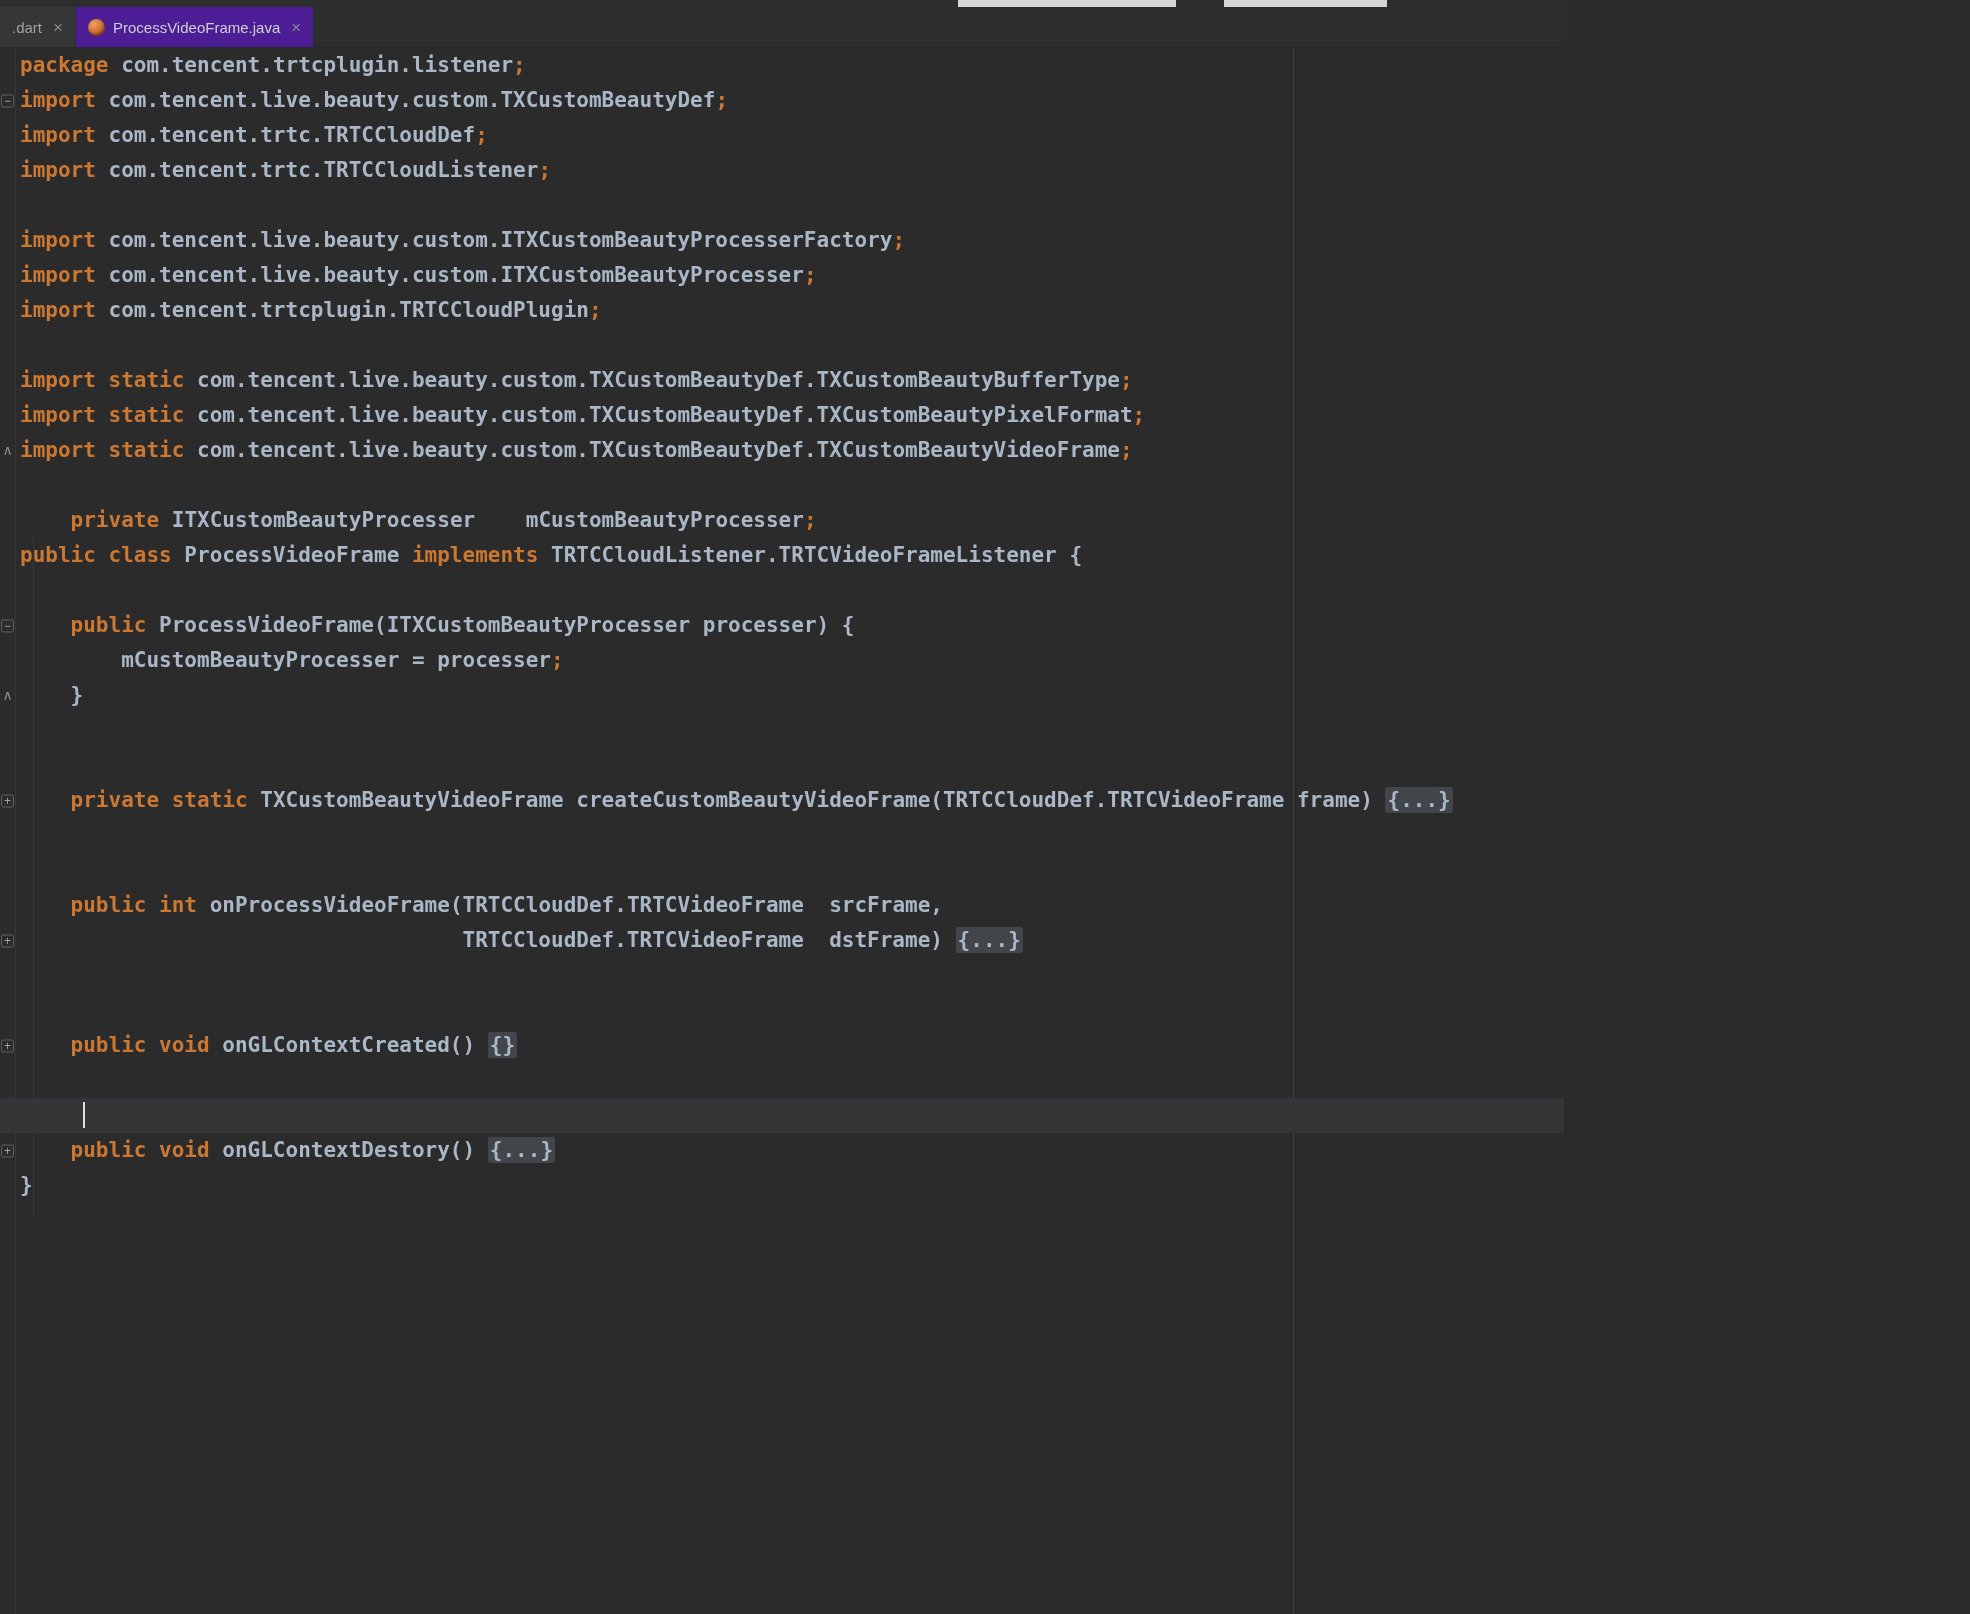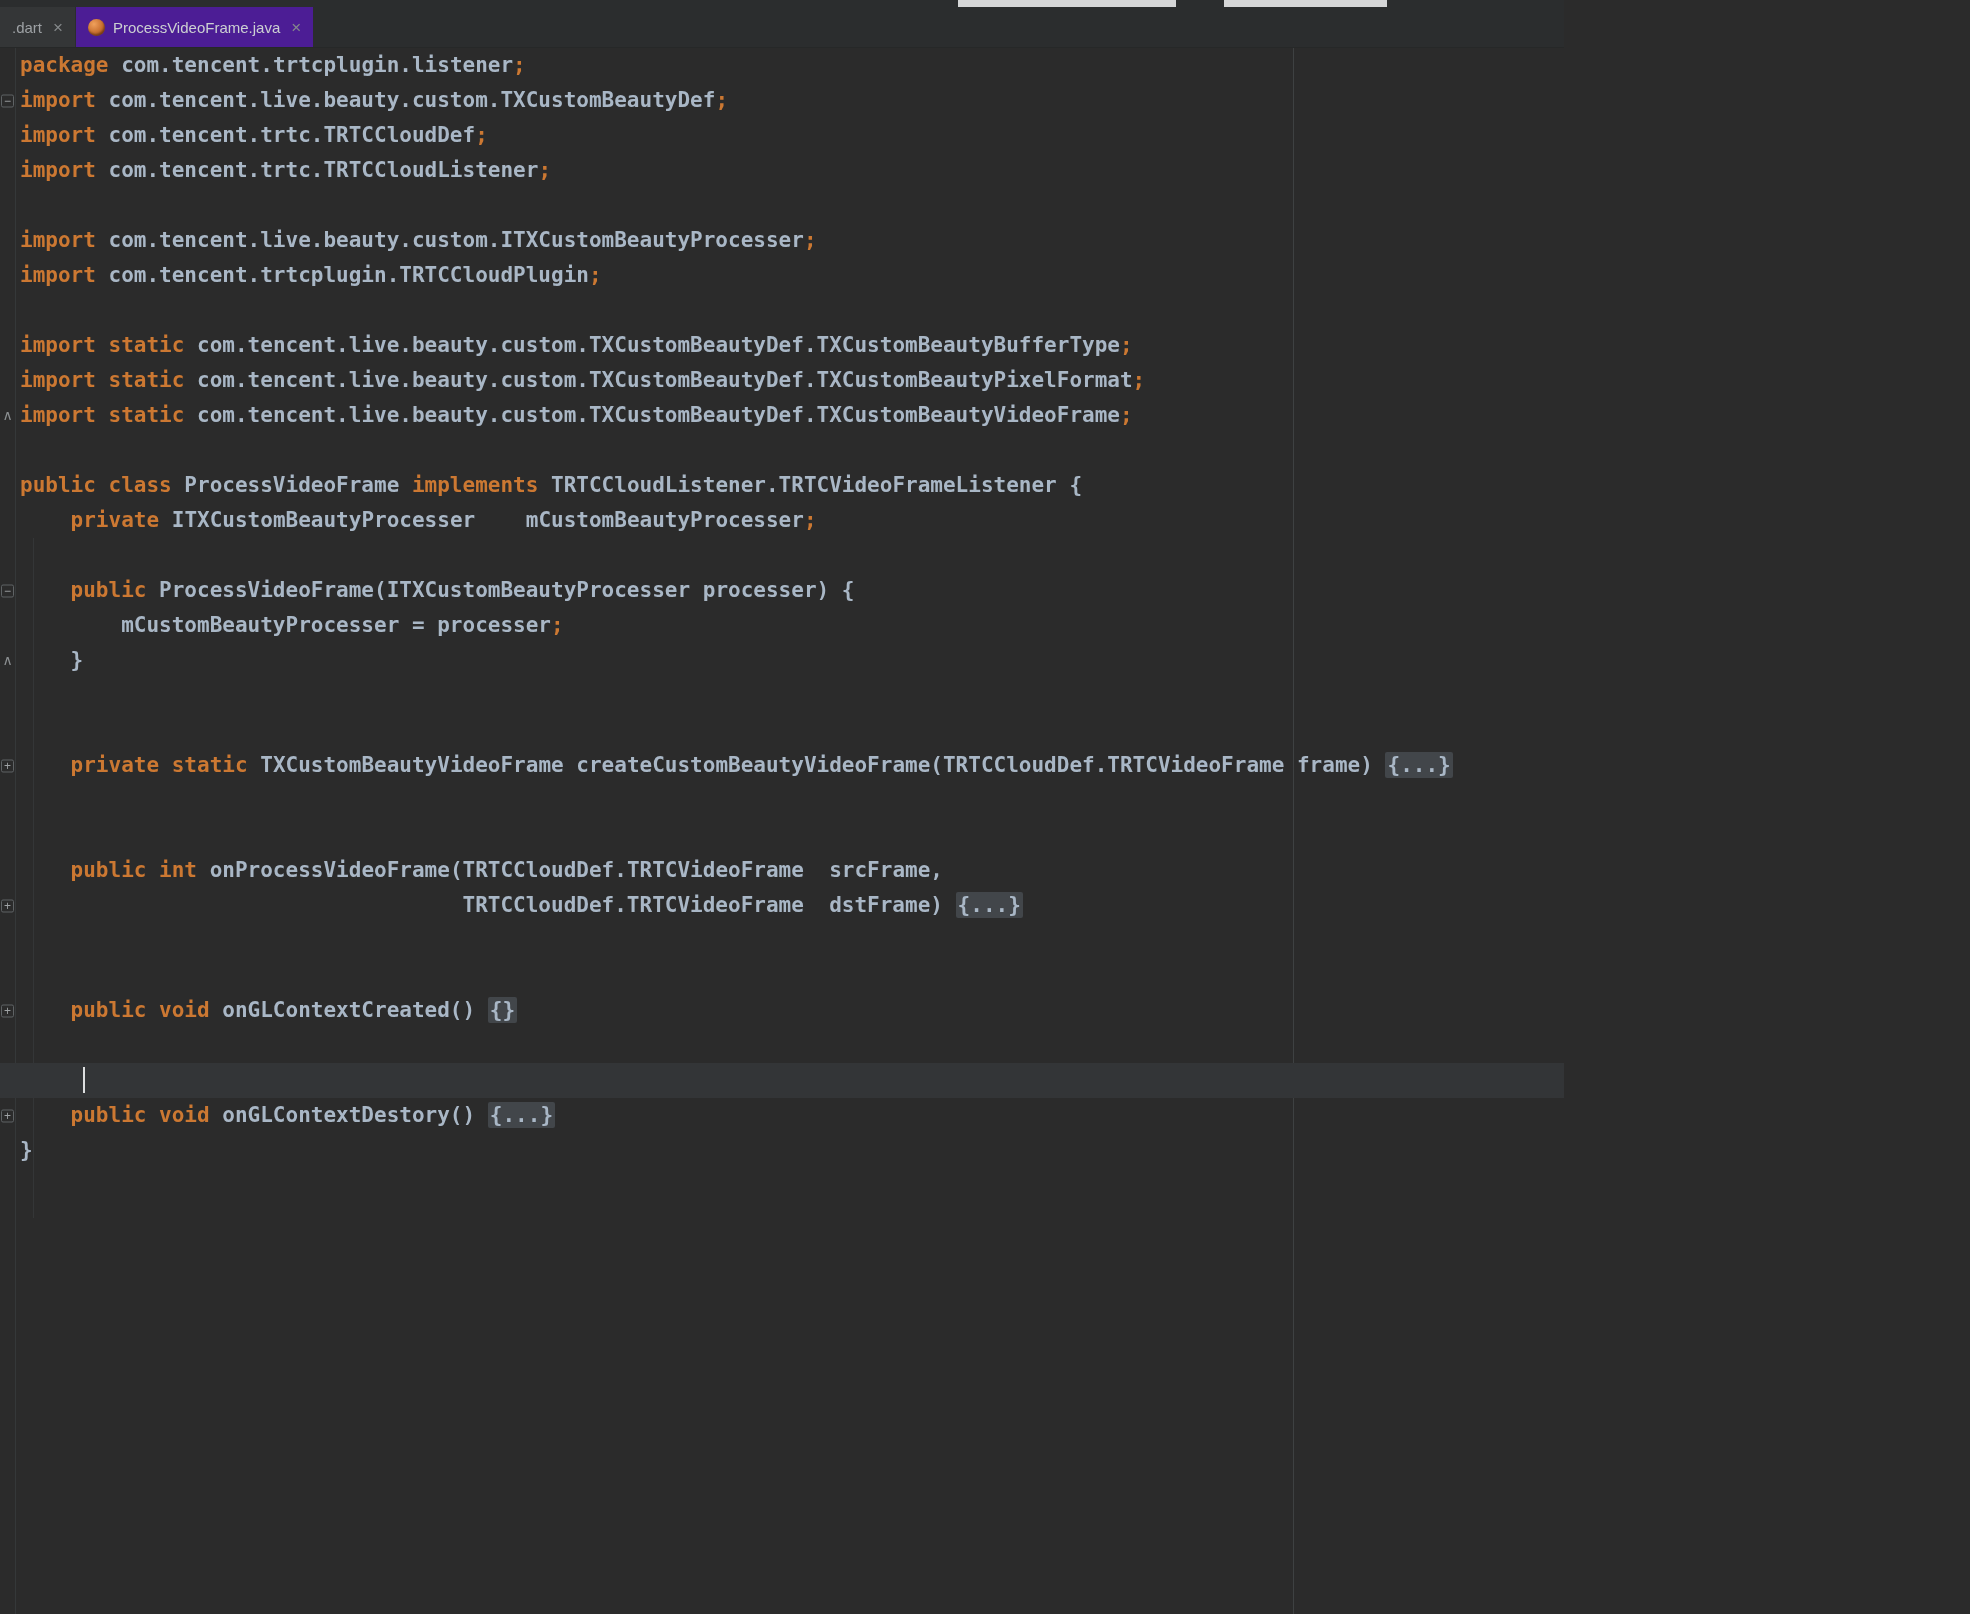--- a/index.html
+++ b/index.html
@@ -60,29 +60,30 @@
   <div class="editor">
     <div class="margin-line"></div>
     <div class="gutter-sep"></div>
     <div class="indent-guide"></div>
     <div id="lines">
         <div class="line"><div class="gutter"></div><div class="code"><span class="t-k">package</span><span class="t-p"> com.tencent.trtcplugin.listener</span><span class="t-k">;</span></div></div>
         <div class="line"><div class="gutter"><span class="gicon g-minus">−</span></div><div class="code"><span class="t-k">import</span><span class="t-p"> com.tencent.live.beauty.custom.TXCustomBeautyDef</span><span class="t-k">;</span></div></div>
         <div class="line"><div class="gutter"></div><div class="code"><span class="t-k">import</span><span class="t-p"> com.tencent.trtc.TRTCCloudDef</span><span class="t-k">;</span></div></div>
         <div class="line"><div class="gutter"></div><div class="code"><span class="t-k">import</span><span class="t-p"> com.tencent.trtc.TRTCCloudListener</span><span class="t-k">;</span></div></div>
         <div class="line"><div class="gutter"></div><div class="code"></div></div>
+        <div class="line"><div class="gutter"></div><div class="code"><span class="t-k">import</span><span class="t-p"> com.tencent.live.beauty.custom.ITXCustomBeautyProcesserFactory</span><span class="t-k">;</span></div></div>
         <div class="line"><div class="gutter"></div><div class="code"><span class="t-k">import</span><span class="t-p"> com.tencent.live.beauty.custom.ITXCustomBeautyProcesser</span><span class="t-k">;</span></div></div>
         <div class="line"><div class="gutter"></div><div class="code"><span class="t-k">import</span><span class="t-p"> com.tencent.trtcplugin.TRTCCloudPlugin</span><span class="t-k">;</span></div></div>
         <div class="line"><div class="gutter"></div><div class="code"></div></div>
         <div class="line"><div class="gutter"></div><div class="code"><span class="t-k">import static</span><span class="t-p"> com.tencent.live.beauty.custom.TXCustomBeautyDef.TXCustomBeautyBufferType</span><span class="t-k">;</span></div></div>
         <div class="line"><div class="gutter"></div><div class="code"><span class="t-k">import static</span><span class="t-p"> com.tencent.live.beauty.custom.TXCustomBeautyDef.TXCustomBeautyPixelFormat</span><span class="t-k">;</span></div></div>
         <div class="line"><div class="gutter"><span class="gicon g-end">∧</span></div><div class="code"><span class="t-k">import static</span><span class="t-p"> com.tencent.live.beauty.custom.TXCustomBeautyDef.TXCustomBeautyVideoFrame</span><span class="t-k">;</span></div></div>
         <div class="line"><div class="gutter"></div><div class="code"></div></div>
+        <div class="line"><div class="gutter"></div><div class="code"><span class="t-p">    </span><span class="t-k">private</span><span class="t-p"> ITXCustomBeautyProcesser    mCustomBeautyProcesser</span><span class="t-k">;</span></div></div>
         <div class="line"><div class="gutter"></div><div class="code"><span class="t-k">public class</span><span class="t-p"> ProcessVideoFrame </span><span class="t-k">implements</span><span class="t-p"> TRTCCloudListener.TRTCVideoFrameListener {</span></div></div>
-        <div class="line"><div class="gutter"></div><div class="code"><span class="t-p">    </span><span class="t-k">private</span><span class="t-p"> ITXCustomBeautyProcesser    mCustomBeautyProcesser</span><span class="t-k">;</span></div></div>
         <div class="line"><div class="gutter"></div><div class="code"></div></div>
         <div class="line"><div class="gutter"><span class="gicon g-minus">−</span></div><div class="code"><span class="t-p">    </span><span class="t-k">public</span><span class="t-p"> ProcessVideoFrame(ITXCustomBeautyProcesser processer) {</span></div></div>
         <div class="line"><div class="gutter"></div><div class="code"><span class="t-p">        mCustomBeautyProcesser = processer</span><span class="t-k">;</span></div></div>
         <div class="line"><div class="gutter"><span class="gicon g-end">∧</span></div><div class="code"><span class="t-p">    }</span></div></div>
         <div class="line"><div class="gutter"></div><div class="code"></div></div>
         <div class="line"><div class="gutter"></div><div class="code"></div></div>
         <div class="line"><div class="gutter"><span class="gicon g-plus">+</span></div><div class="code"><span class="t-p">    </span><span class="t-k">private static</span><span class="t-p"> TXCustomBeautyVideoFrame createCustomBeautyVideoFrame(TRTCCloudDef.TRTCVideoFrame frame) </span><span class="t-f">{...}</span></div></div>
         <div class="line"><div class="gutter"></div><div class="code"></div></div>
         <div class="line"><div class="gutter"></div><div class="code"></div></div>
         <div class="line"><div class="gutter"></div><div class="code"><span class="t-p">    </span><span class="t-k">public int</span><span class="t-p"> onProcessVideoFrame(TRTCCloudDef.TRTCVideoFrame  srcFrame,</span></div></div>

